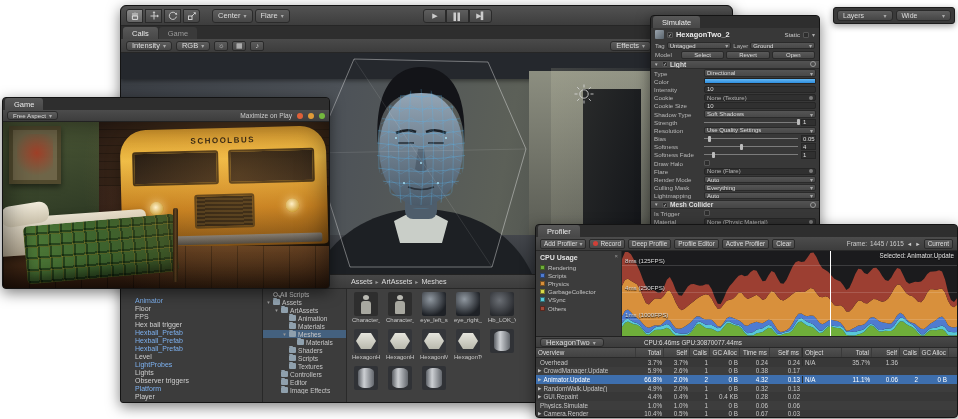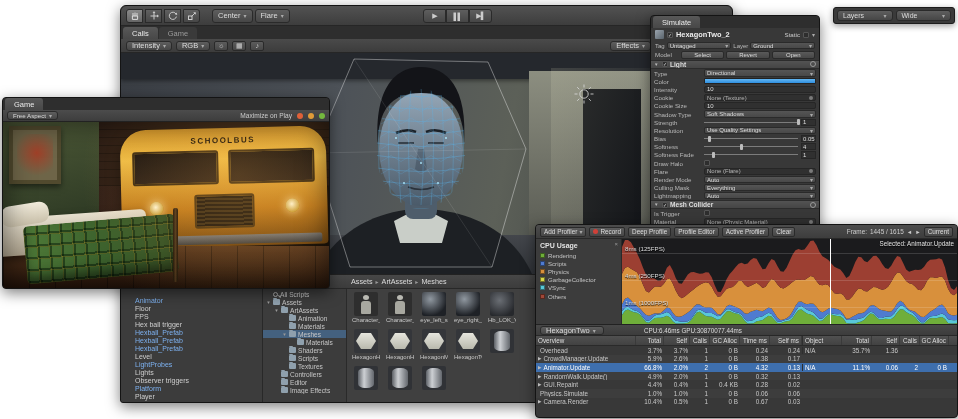--- a/index.html
+++ b/index.html
@@ -740,20 +740,25 @@
           <span class="ilabel">Mesh</span>
           <div class="ictl objc">
             <span class="dtext">HexagonTwo</span>
             <span class="opick"></span>
           </div>
         </div>
       </div>
   </div>
 
   <div class="win" id="prof">
+    <div class="pftabs">
+      <div class="tab active">
+          <span>Profiler</span>
+        </div>
+    </div>
     <div class="pftb">
       <div class="pfbtn">
         <span>Add Profiler</span>
         <span class="car">▾</span>
       </div>
       <div class="pfbtn">
         <span class="reddot"></span>
         <span>Record</span>
       </div>
       <div class="pfbtn">Deep Profile</div>

